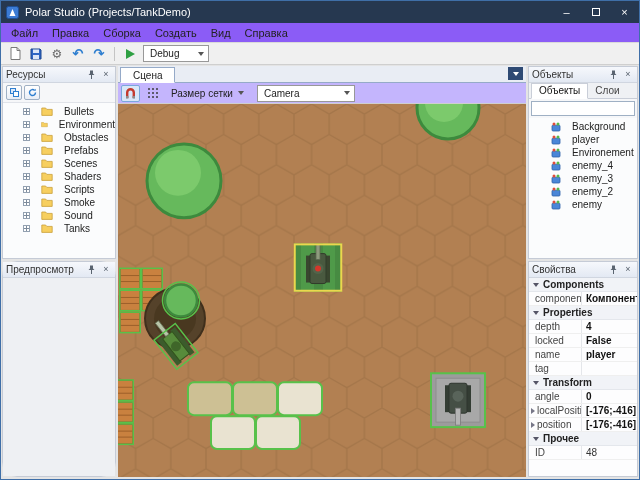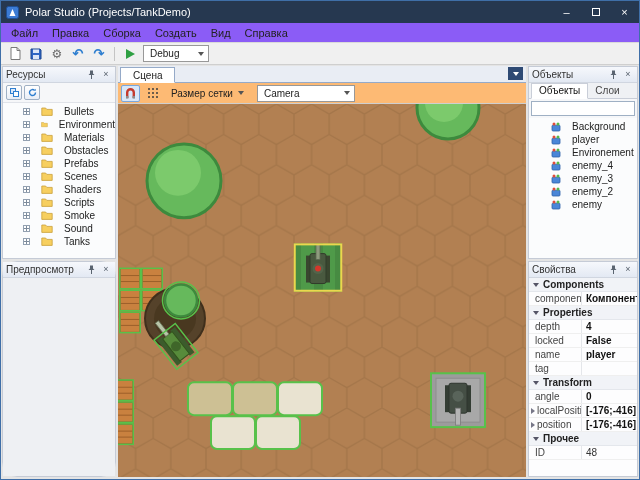--- a/index.html
+++ b/index.html
@@ -51,21 +51,21 @@
       linear-gradient(#7d8b9b,#7d8b9b) center/1px 5px no-repeat,#fff;flex:0 0 auto;}
   .preview-body{flex:1;background:#eef0f3;}
 
   
   .tabbar{height:17px;background:#e9edf4;border-bottom:1px solid #95aac8;display:flex;align-items:flex-end;padding-left:2px;flex:0 0 auto;}
   .tab.active{height:16px;background:#fff;border:1px solid #95aac8;border-bottom:1px solid #fff;margin-bottom:-1px;
       padding:0 12px;font-size:10px;color:#222;display:flex;align-items:center;}
   .tabmenu{margin-left:auto;margin-right:3px;margin-bottom:2px;width:15px;height:13px;background:var(--accent,#2e4a74);
       display:flex;align-items:center;justify-content:center;}
   .tabmenu .caret{border-top-color:#fff;}
-  .scenebar{height:21px;background:#fdba74;border-bottom:1px solid #cfcfcf;display:flex;align-items:center;gap:3px;padding:0 3px;flex:0 0 auto;}
+  .scenebar{height:21px;background:#c4b5fd;border-bottom:1px solid #cfcfcf;display:flex;align-items:center;gap:3px;padding:0 3px;flex:0 0 auto;}
   .sbtn{width:19px;height:17px;display:flex;align-items:center;justify-content:center;border:1px solid transparent;border-radius:2px;}
   .sbtn.active{background:#d9e7f8;border-color:#7aa7dd;}
   .ddl{display:flex;align-items:center;gap:5px;font-size:10px;color:#222;height:17px;padding:0 6px;}
   .camera-combo{width:98px;margin-left:4px;}
   .canvas-wrap{flex:1;min-height:0;background:#7d7d7d;}
   .canvas-wrap svg{display:block;width:100%;height:100%;}
 
   
   .otabs{height:16px;background:#eff1f4;border-bottom:1px solid #c9ced8;display:flex;align-items:flex-end;padding-left:2px;flex:0 0 auto;}
   .otab{font-size:10px;color:#444;padding:1px 7px 2px 7px;}
@@ -193,27 +193,20 @@
             </div>
 
             <div class="trow">
               <span class="plus"></span>
               <svg width="12" height="9" viewBox="0 0 12 9">
                 <path d="M0.8 1 h3.8 l1.2 1.4 H11.2 v6 H0.8 Z" fill="#f7cf5f" stroke="#c99f3a" stroke-width="0.8"></path>
               </svg>
               <span class="tlabel">Environment</span>
             </div>
 
-            <div class="trow">
-              <span class="plus"></span>
-              <svg width="12" height="9" viewBox="0 0 12 9">
-                <path d="M0.8 1 h3.8 l1.2 1.4 H11.2 v6 H0.8 Z" fill="#f7cf5f" stroke="#c99f3a" stroke-width="0.8"></path>
-              </svg>
-              <span class="tlabel">Materials</span>
-            </div>
 
             <div class="trow">
               <span class="plus"></span>
               <svg width="12" height="9" viewBox="0 0 12 9">
                 <path d="M0.8 1 h3.8 l1.2 1.4 H11.2 v6 H0.8 Z" fill="#f7cf5f" stroke="#c99f3a" stroke-width="0.8"></path>
               </svg>
               <span class="tlabel">Obstacles</span>
             </div>
 
             <div class="trow">

